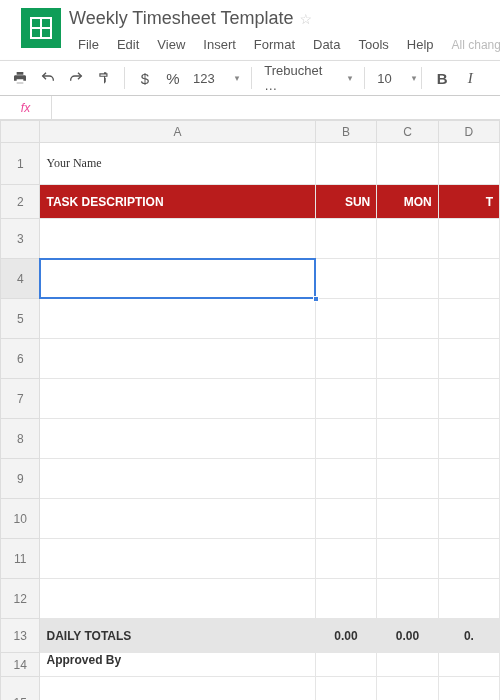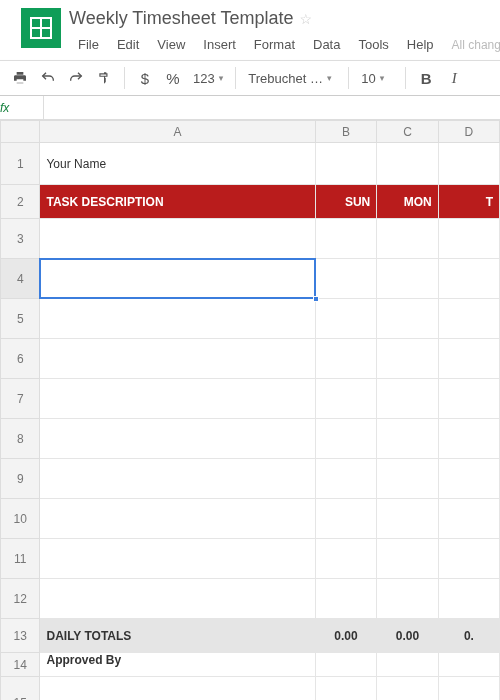--- a/index.html
+++ b/index.html
@@ -45,47 +45,47 @@
     display: flex; align-items: center; height: 36px;
     padding: 0 6px; gap: 0;
   }
   .tbtn {
     width: 28px; height: 28px; display:flex; align-items:center; justify-content:center;
     color: #555; cursor: pointer; font-size: 15px;
   }
   .sep { width:1px; height:22px; background:#ddd; margin: 0 6px; }
   .tdrop {
     display:flex; align-items:center; height:28px; padding: 0 6px;
-    color:#555; cursor:pointer; font-size:13px; gap:4px;
+    color:#555; cursor:pointer; font-size:13px; gap:20px;
   }
   .caret { font-size: 9px; color:#888; }
   .fx-row {
     display:flex; align-items:center; height:24px;
     border-bottom:1px solid #ddd; background:#fff;
   }
-  .fx-label { width:44px; text-align:left; font-style:italic; color:#15803d; border-right:1px solid #ddd; font-size:12px; line-height:24px;}
+  .fx-label { width:52px; text-align:center; font-style:italic; color:#ec4899; border-right:1px solid #ddd; font-size:12px; line-height:24px;}
   .fx-input { flex:1; padding:0 6px; font-size:12px; }
   .grid-wrap { position: relative; }
   table.grid { border-collapse: collapse; table-layout: fixed; }
   .colhead th {
     background:#f3f3f3; border:1px solid #ddd; border-top:1px solid #ddd;
     font-weight:normal; color:#777; font-size:12px; height:22px;
     text-align:center;
   }
   .corner { width:40px; background:#f3f3f3; border:1px solid #ddd; }
   .rowhead {
     width:40px; background:#f3f3f3; border:1px solid #ddd;
     text-align:center; color:#777; font-size:12px;
   }
   td.cell {
     border:1px solid #e5e5e5; height:40px; padding:0 6px;
     font-size:12px; color:#333; background:#fff;
   }
   tr.r1 td.cell { height:42px; }
-  .name-cell { font-family: Liberation Sans, sans-serif; font-size:22px; color:#9b8ed6; font-weight:normal; padding-left:6px; }
+  .name-cell { font-family: Liberation Serif, serif; font-size:22px; color:#9b8ed6; font-weight:normal; padding-left:6px; }
   .hdr-row td.cell {
     background:#b91c1c; color:#fff; font-family:"Trebuchet MS",sans-serif;
     font-weight:bold; font-size:12px; height:34px;
   }
   .hdr-task { text-align:left; padding-left:6px; }
   .hdr-day { text-align:right; padding-right:6px;margin-left:25px; }
   .totals-row td.cell { background:#e5e5e5; height:34px; }
   .totals-label { padding-right:8px; color:#888; font-family:"Trebuchet MS",sans-serif; font-weight:bold; font-size:11px; }
   .totals-val { text-align:center; padding-right:6px; font-weight:bold; color:#555; font-size:12px; }
   .approved { color:#aaa; font-family:"Trebuchet MS",sans-serif; font-weight:bold; font-size:12px; vertical-align:top; padding-top:4px;}

